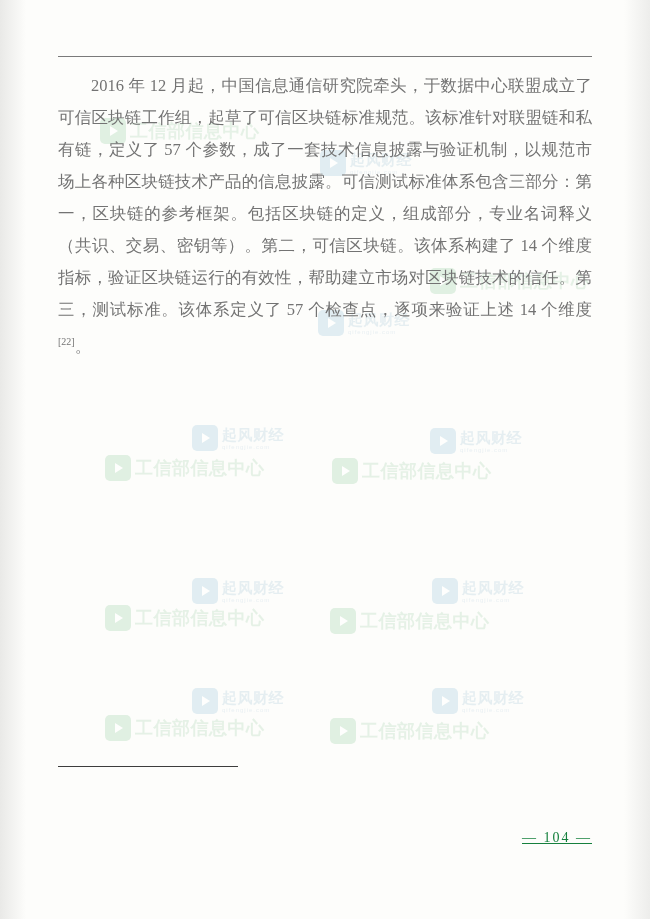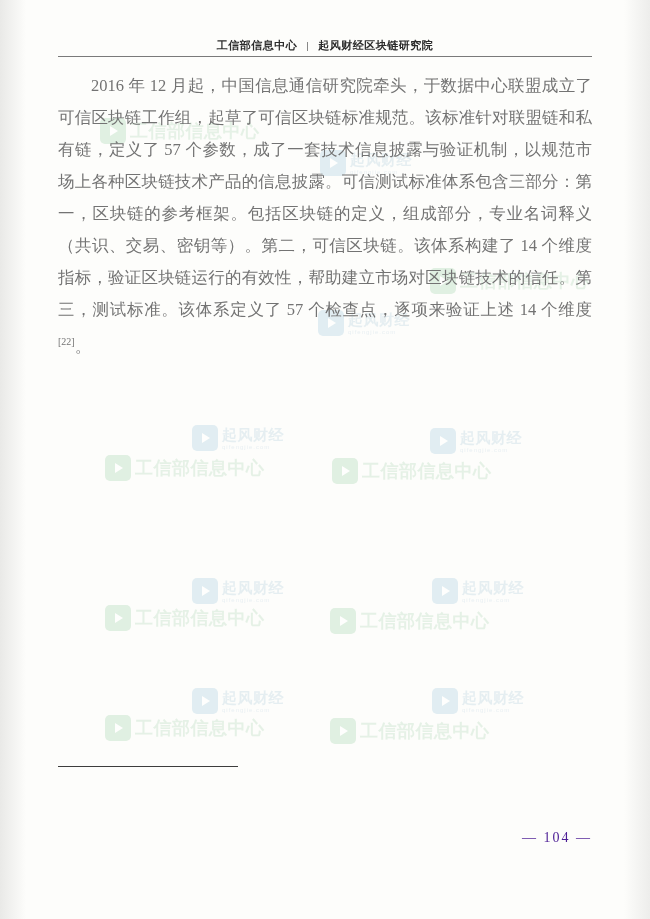--- a/index.html
+++ b/index.html
@@ -113,24 +113,25 @@
     line-height: 20px;
     color: #222;
     font-family: "Liberation Serif", serif;
     z-index: 3;
   }
   .page-number {
     position: absolute;
     right: 0;
     top: 830px;
     font-size: 14px;
-    color: #4c1d95;
+    color: #15803d;
     letter-spacing: 2px;
     font-family: "Liberation Serif", serif;
     z-index: 3;
+    text-decoration: underline;
   }
   
   .wm-layer {
     position: absolute;
     left: 0; top: 0;
     width: 650px;
     height: 919px;
     z-index: 1;
     pointer-events: none;
     overflow: hidden;
@@ -313,25 +314,20 @@
     <div class="wm wm-a" style="left:330px; top:718px;">
       <span class="wm-play">
           <i></i>
         </span>
       <span class="wm-text">工信部信息中心</span>
     </div>
   </div>
 
   <div class="content">
 
-    <div class="header">
-      <span>工信部信息中心</span>
-      <span class="sep">|</span>
-      <span>起风财经区块链研究院</span>
-    </div>
     <div class="header-rule"></div>
 
     <div class="body-text">
       <span>2016 年 12 月起，中国信息通信研究院牵头，于数据中心联盟成立了可信区块链工作组，起草了可信区块链标准规范。该标准针对联盟链和私有链，定义了 57 个参数，成了一套技术信息披露与验证机制，以规范市场上各种区块链技术产品的信息披露。可信测试标准体系包含三部分：第一，区块链的参考框架。包括区块链的定义，组成部分，专业名词释义（共识、交易、密钥等）。第二，可信区块链。该体系构建了 14 个维度指标，验证区块链运行的有效性，帮助建立市场对区块链技术的信任。第三，测试标准。该体系定义了 57 个检查点，逐项来验证上述 14 个维度</span><span class="sup">[22]</span><span>。</span>
     </div>
 
     <div class="footnote-rule"></div>
 
     <div class="page-number">— 104 —</div>
 

